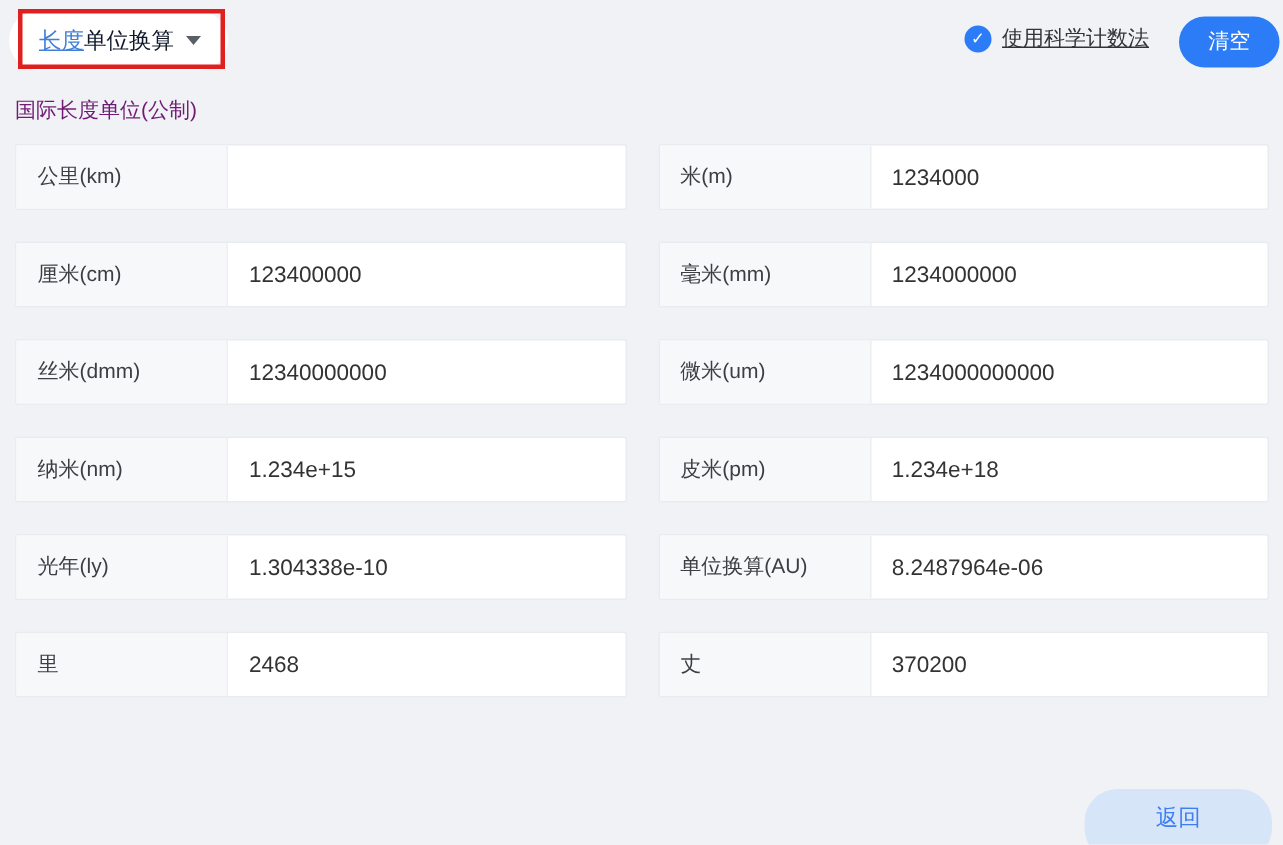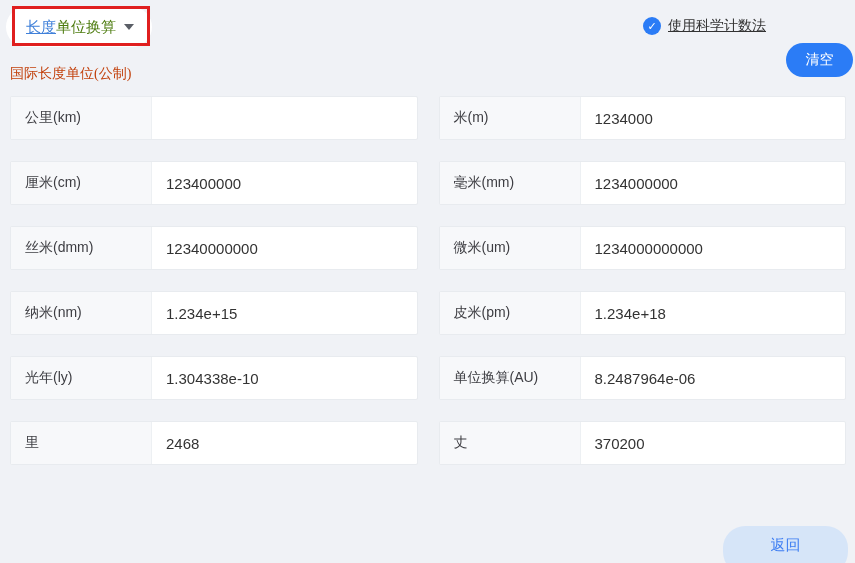--- a/index.html
+++ b/index.html
@@ -17,21 +17,21 @@
     position: absolute; left: 6px; top: 7px;
     height: 40px; width: 146px;
     background: #ffffff;
     border-radius: 20px;
     display: flex; align-items: center;
     padding-left: 20px;
     cursor: pointer;
     font-size: 15px;
   }
   .dropdown-pill .hl { color: #4080d9; text-decoration: underline; }
-  .dropdown-pill .rest { color: #4d7c0f; }
+  .dropdown-pill .rest { color: #0f172a; }
   .caret {
     width: 0; height: 0; margin-left: 8px;
     border-left: 5px solid transparent;
     border-right: 5px solid transparent;
     border-top: 6px solid #5a5e66;
   }
   .annotation-box {
     position: absolute; left: 12px; top: 6px;
     width: 138px; height: 40px;
     border: 3px solid #e01f1f;
@@ -55,28 +55,27 @@
   .sci-label { font-size: 14px; color: #333; text-decoration: underline; }
 
   .clear-btn {
     position: absolute; left: 786px; top: 11px;
     width: 67px; height: 34px;
     background: #2b7cf6; color: #ffffff;
     border: none; border-radius: 17px;
     font-size: 14px;
     font-family: inherit;
     cursor: pointer;
-    margin-top: 32px;
   }
 
   
   .section { position: absolute; left: 10px; right: 9px; }
   #section-metric { top: 64px; }
   #section-traditional { top: 421px; }
-  .section-title { font-size: 14px; color: #c2410c; line-height: 19px; margin-bottom: 13px; font-family: Liberation Serif, serif; }
+  .section-title { font-size: 14px; color: #701a75; line-height: 19px; margin-bottom: 13px; }
 
   .unit-grid {
     display: grid;
     grid-template-columns: 1fr 1fr;
     gap: 21px 21px;
   }
   .clip-59 { overflow: hidden; height: 59px; }
 
   .unit-row {
     height: 44px;

